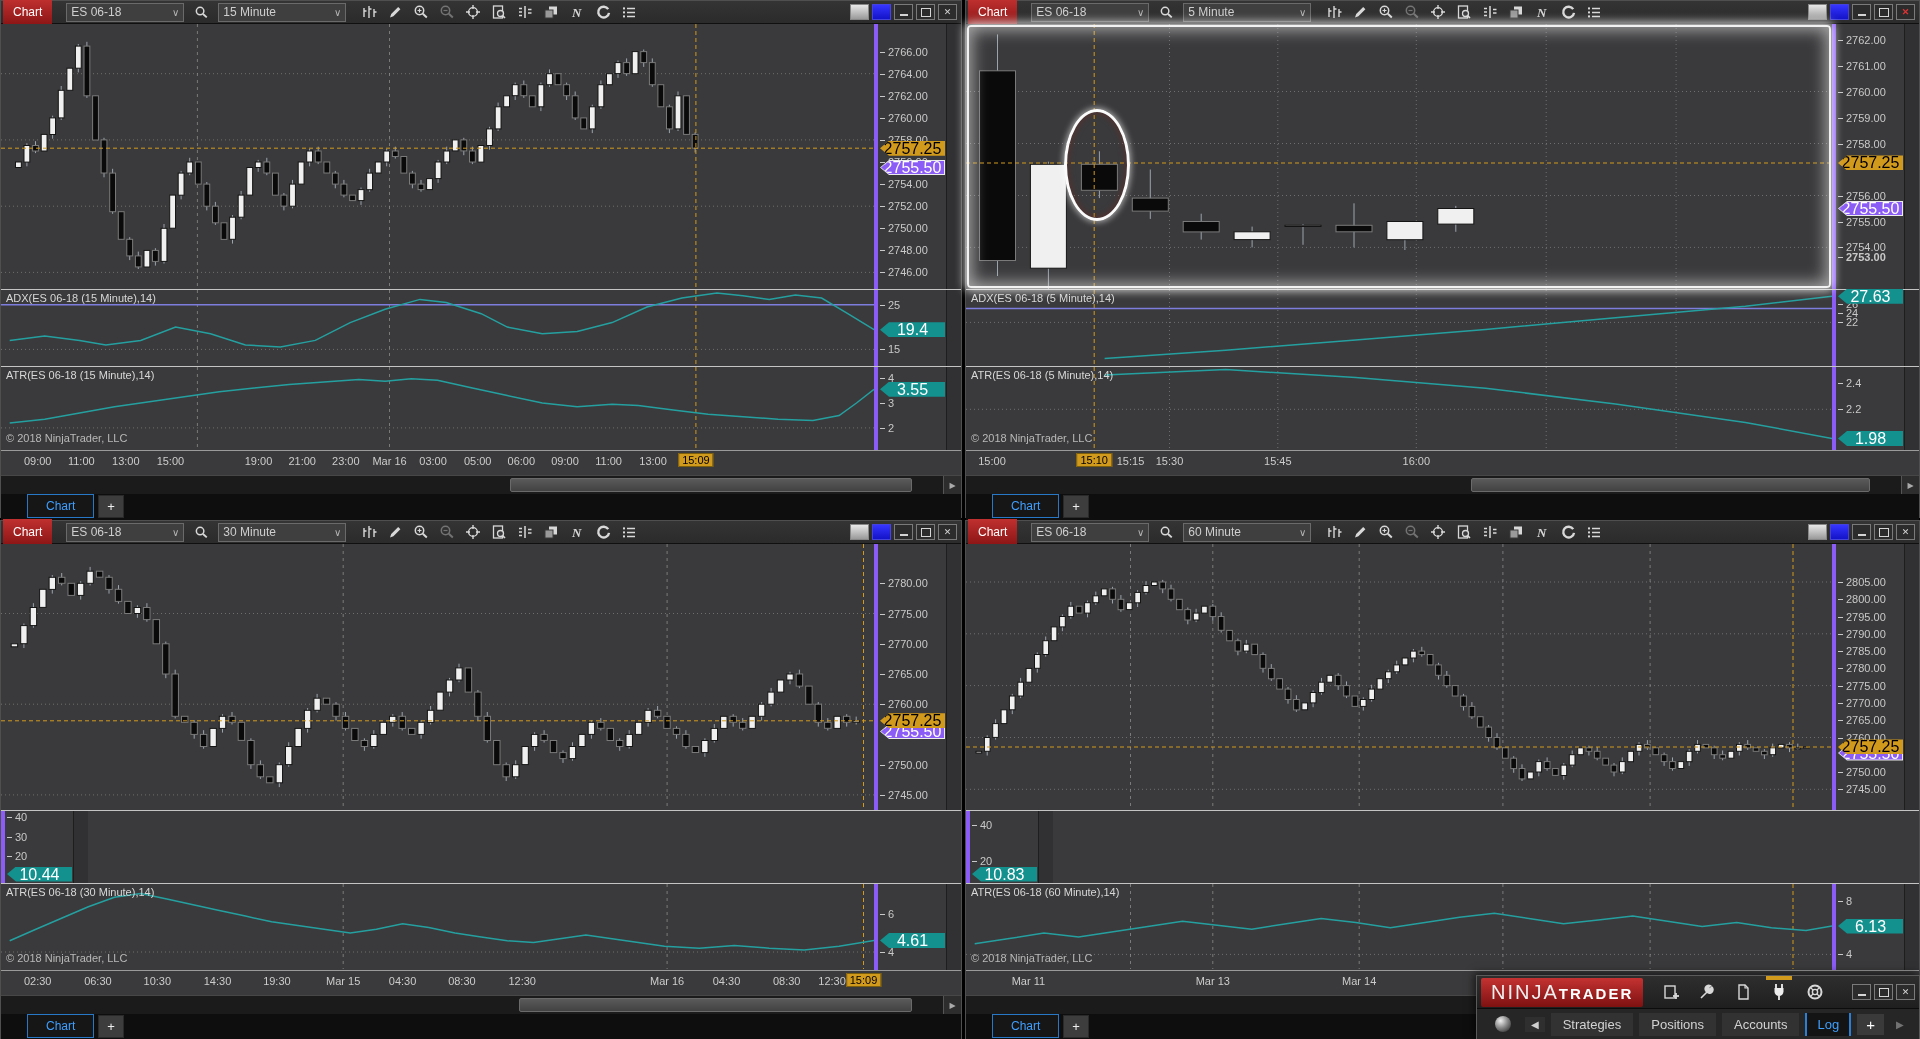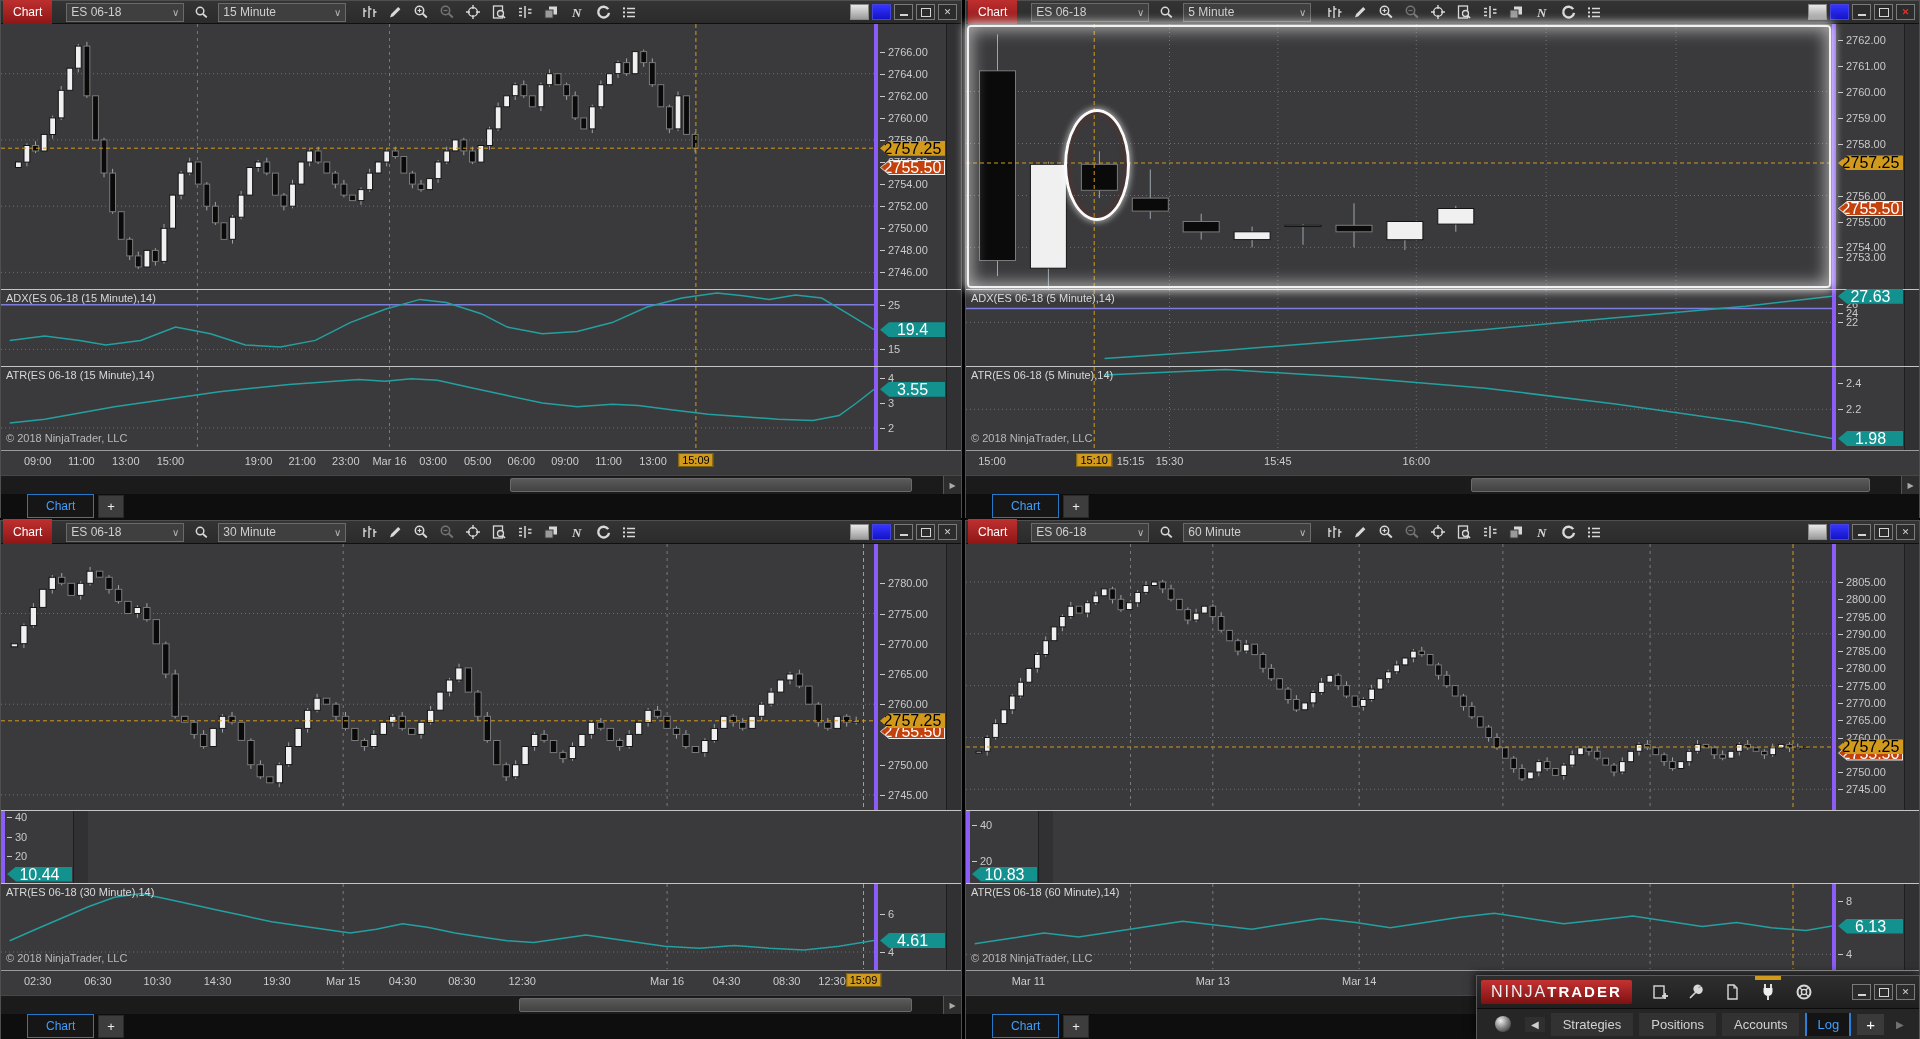--- a/index.html
+++ b/index.html
@@ -29,21 +29,21 @@
   .plot{position:relative;background:#3a3a3c;overflow:visible;}
   .plot svg{position:absolute;left:0;top:0;}
   .paxis{position:relative;background:#3a3a3c;border-left:4px solid #8b5cf6;box-sizing:border-box;}
   .pstrip{background:#313133;border-left:1px solid #1e1e1e;box-sizing:border-box;}
   .ptick{position:absolute;left:10px;font-size:11px;color:#c9c9c9;transform:translateY(-50%);white-space:nowrap;}
   .ptick::before{content:"";position:absolute;left:-8px;top:50%;width:5px;height:1px;background:#c9c9c9;}
   .axis-tag{position:absolute;left:2px;right:1px;height:15px;line-height:15px;font-size:16px;text-align:center;clip-path:polygon(0 50%,9px 0,100% 0,100% 100%,9px 100%);z-index:3;}
   .tag-orange{background:#d29a1d;color:#000;}
   .tag-teal{background:#13918f;color:#fff;}
   .tag-black{background:#ececec;color:#fff;}
-  .tag-black .in{position:absolute;inset:1px;clip-path:polygon(0 50%,8px 0,100% 0,100% 100%,8px 100%);background:#c2410c;line-height:13px;}
+  .tag-black .in{position:absolute;inset:1px;clip-path:polygon(0 50%,8px 0,100% 0,100% 100%,8px 100%);background:#8b5cf6;line-height:13px;}
   .ind-label{position:absolute;left:5px;top:2px;font-size:11px;color:#d8d8d8;z-index:2;white-space:nowrap;}
   .copyright{position:absolute;left:5px;bottom:6px;font-size:11px;color:#b9b9b9;z-index:2;}
   
   .mag-frame{position:absolute;inset:1px;border:2px solid #f2f2f2;border-radius:4px;box-shadow:0 0 10px 3px rgba(255,255,255,.75), inset 0 0 16px 3px rgba(255,255,255,.55);pointer-events:none;z-index:4;}
   .mag-ellipse{position:absolute;border:3px solid #fbfbfb;border-radius:50%;box-shadow:0 0 6px 1px rgba(255,255,255,.6), inset 0 0 6px 1px rgba(120,40,30,.5);pointer-events:none;z-index:5;}
   
   .timeaxis{position:relative;background:#3a3a3c;border-top:1px solid #9a9a9a;flex:0 0 auto;}
   .tlabel{position:absolute;top:4px;font-size:11px;color:#cccccc;transform:translateX(-50%);white-space:nowrap;}
   .tlabel.hl{background:#d29a1d;color:#000;border:1px solid #7c5f0e;padding:0 3px;top:2px;}
   
@@ -52,21 +52,21 @@
   .scroll-thumb{position:absolute;top:2px;bottom:2px;background:linear-gradient(#5a5a5a,#424242);border:1px solid #6a6a6a;border-radius:2px;}
   .scroll-btn{width:17px;background:#2d2d2d;border-left:1px solid #555;color:#aaa;font-size:8px;display:flex;align-items:center;justify-content:center;}
   
   .tabbar{background:#0e0e0e;display:flex;align-items:flex-end;padding-left:26px;flex:0 0 auto;}
   .tab{background:#161616;border:1px solid #2878c8;color:#3f9fff;font-size:12px;padding:4px 18px;margin-bottom:2px;cursor:pointer;}
   .tab-add{background:#3d3d3d;color:#eee;font-size:13px;padding:3px 8px;margin:0 0 2px 4px;border:1px solid #2a2a2a;cursor:pointer;}
   
   #control-center{position:absolute;right:0;bottom:0;width:444px;height:64px;z-index:10;border:1px solid #5a5a5a;box-sizing:border-box;background:#232323;box-shadow:-2px -2px 8px rgba(0,0,0,.6);}
   .cc-row1{display:flex;align-items:center;height:32px;background:linear-gradient(#2e2e2e,#1f1f1f);border-bottom:1px solid #0c0c0c;padding:0 4px;}
   .cc-logo{background:linear-gradient(#c43232,#7e1111);border-radius:2px;padding:3px 10px;display:flex;align-items:baseline;margin-right:10px;}
-  .cc-logo .n1{color:#efefef;font-size:16px;letter-spacing:2px;font-weight:400;}
+  .cc-logo .n1{color:#efefef;font-size:20px;letter-spacing:2px;font-weight:400;}
   .cc-logo .n2{color:#ffffff;font-size:15px;letter-spacing:2px;font-weight:800;}
   .cc-icon{position:relative;width:26px;height:22px;display:flex;align-items:center;justify-content:center;margin:0 5px;cursor:pointer;}
   .cc-icon.plug::before{content:"";position:absolute;top:-5px;left:0;width:26px;height:4px;background:#d29a1d;}
   .cc-winbtns{display:flex;gap:3px;margin-left:auto;}
   .cc-row2{display:flex;align-items:center;height:30px;background:#262626;padding:0 6px;gap:6px;}
   .orb{width:16px;height:16px;border-radius:50%;background:radial-gradient(circle at 35% 30%,#f0f0f0,#8a8a8a 45%,#2e2e2e 90%);margin:0 8px 0 12px;}
   .cc-chev{color:#cfcfcf;font-size:10px;padding:2px 6px;background:#2f2f2f;cursor:pointer;}
   .cc-chev.dim{opacity:.45;background:none;}
   .cc-tab{color:#d2d2d2;font-size:13px;padding:4px 12px;background:#323232;cursor:pointer;}
   .cc-tab.active{color:#3f9fff;background:#141414;border-left:2px solid #2b7fd4;border-right:2px solid #2b7fd4;padding:4px 10px;}
@@ -574,21 +574,21 @@
             </div>
             <div class="paxis" style="width: 72px;">
               <div class="ptick" style="top: 15.6px;">2762.00</div>
               <div class="ptick" style="top: 41.6px;">2761.00</div>
               <div class="ptick" style="top: 67.5px;">2760.00</div>
               <div class="ptick" style="top: 93.5px;">2759.00</div>
               <div class="ptick" style="top: 119.5px;">2758.00</div>
               <div class="ptick" style="top: 171.5px;">2756.00</div>
               <div class="ptick" style="top: 197.5px;">2755.00</div>
               <div class="ptick" style="top: 223.4px;">2754.00</div>
-              <div class="ptick" style="top: 233px;">2753.00</div>
+              <div class="ptick" style="top: 233px; font-weight: bold;">2753.00</div>
               <div class="axis-tag tag-black" style="top: 176.961px;">
                 <div class="in">2755.50</div>
               </div>
               <div class="axis-tag tag-orange" style="top: 131.495px;">2757.25</div>
             </div>
             <div class="pstrip" style="width: 15px;"></div>
           </div>
           <div class="prow sep" style="height: 76px;">
             <div class="plot" style="width: 866px; height: 100%;">
               <div class="ind-label">ADX(ES 06-18 (5 Minute),14)</div>

